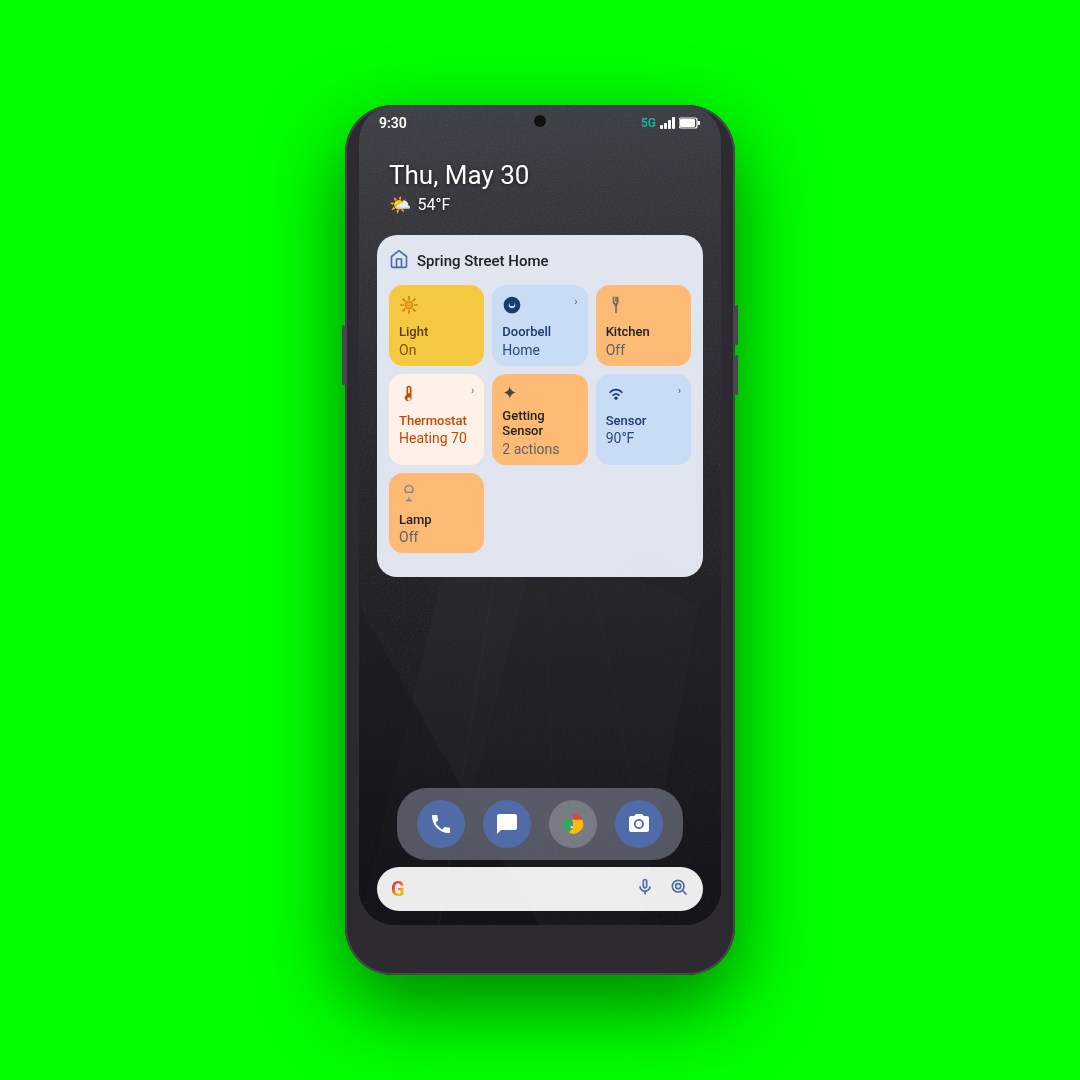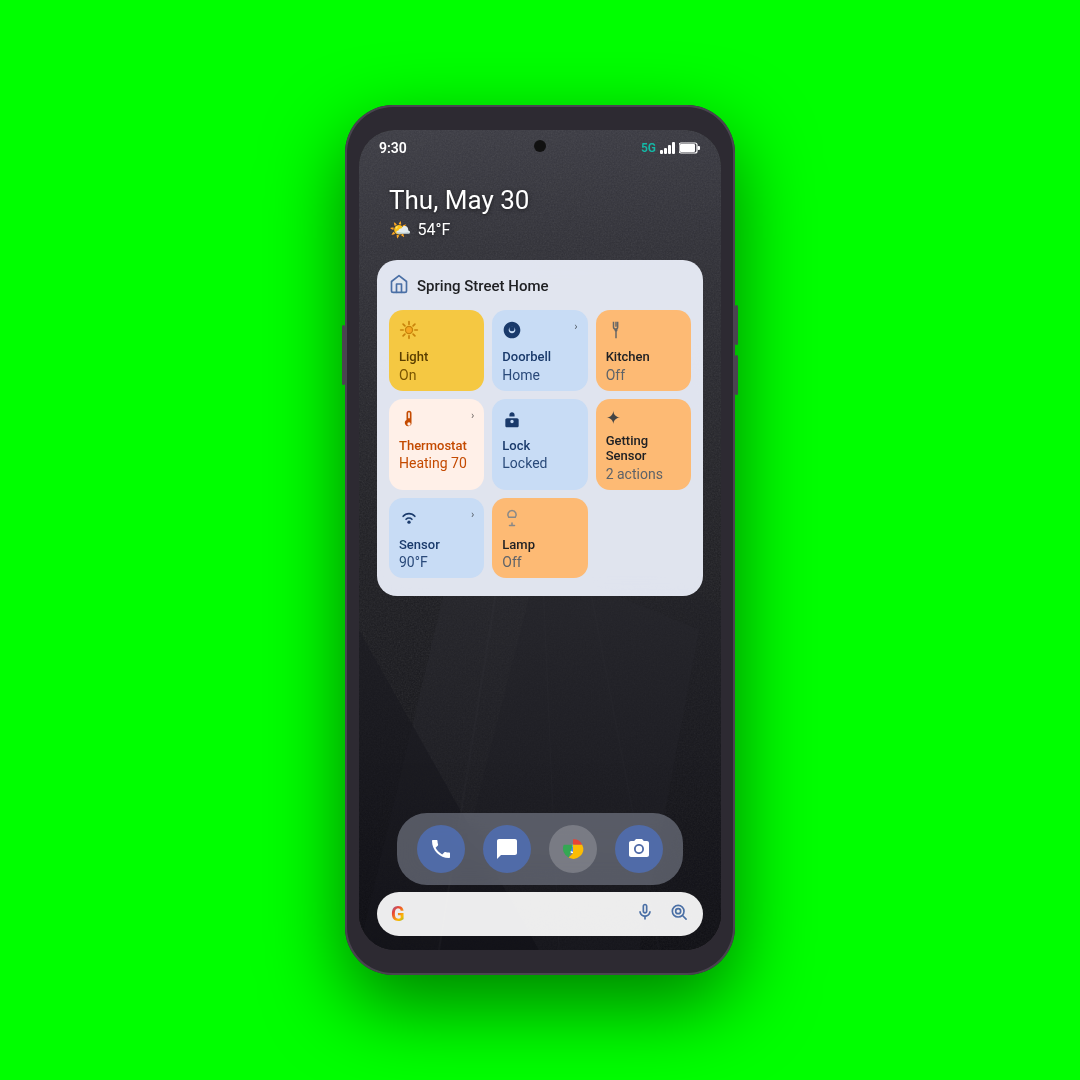--- a/index.html
+++ b/index.html
@@ -14,21 +14,20 @@
     }
 
     .phone-outer {
       width: 390px;
       height: 870px;
       background: #2d2a32;
       border-radius: 48px;
       position: relative;
       box-shadow: 0 30px 80px rgba(0,0,0,0.5), inset 0 0 0 2px #4a4550;
       display: flex;
-      align-items: center;
       justify-content: center;
       text-decoration: underline;
     }
 
     .phone-screen {
       width: 362px;
       height: 820px;
       border-radius: 36px;
       overflow: hidden;
       position: relative;
@@ -118,21 +117,21 @@
     }
 
     
     .smart-widget {
       position: absolute;
       top: 130px;
       left: 18px;
       right: 18px;
       background: rgba(240, 244, 255, 0.92);
       border-radius: 20px;
-      padding: 14px 12px 18px;
+      padding: 14px 12px 24px;
       z-index: 5;
       backdrop-filter: blur(10px);
     }
 
     .widget-header {
       display: flex;
       align-items: center;
       gap: 8px;
       margin-bottom: 12px;
     }
@@ -418,29 +417,20 @@
           <span class="tile-icon">
             <svg width="20" height="20" viewBox="0 0 24 24" fill="#c44a00">
               <path d="M12 2a3 3 0 00-3 3v8.17A4 4 0 1015 16V5a3 3 0 00-3-3zm0 18a2 2 0 110-4 2 2 0 010 4zm1-9h-2V5a1 1 0 012 0v6z"></path>
             </svg>
           </span>
           <span class="tile-name">Thermostat</span>
           <span class="tile-status">Heating 70</span>
         </div>
 
 
-        <div class="tile tile-blue">
-          <span class="tile-icon">
-            <svg width="20" height="20" viewBox="0 0 24 24" fill="#1a3a6b">
-              <path d="M18 11H6c-1.1 0-2 .9-2 2v7c0 1.1.9 2 2 2h12c1.1 0 2-.9 2-2v-7c0-1.1-.9-2-2-2zm-6 6c-1.1 0-2-.9-2-2s.9-2 2-2 2 .9 2 2-.9 2-2 2zm3.1-8H8.9V7c0-1.71 1.39-3.1 3.1-3.1 1.71 0 3.1 1.39 3.1 3.1v2z"></path>
-            </svg>
-          </span>
-          <span class="tile-name">Lock</span>
-          <span class="tile-status">Locked</span>
-        </div>
 
         <div class="tile tile-white">
           <span class="tile-icon" style="color:#444;font-size:18px;">✦</span>
           <span class="tile-name">Getting Sensor</span>
           <span class="tile-status">2 actions</span>
         </div>
 
         <div class="tile tile-blue">
           <span class="tile-arrow">›</span>
           <span class="tile-icon">

